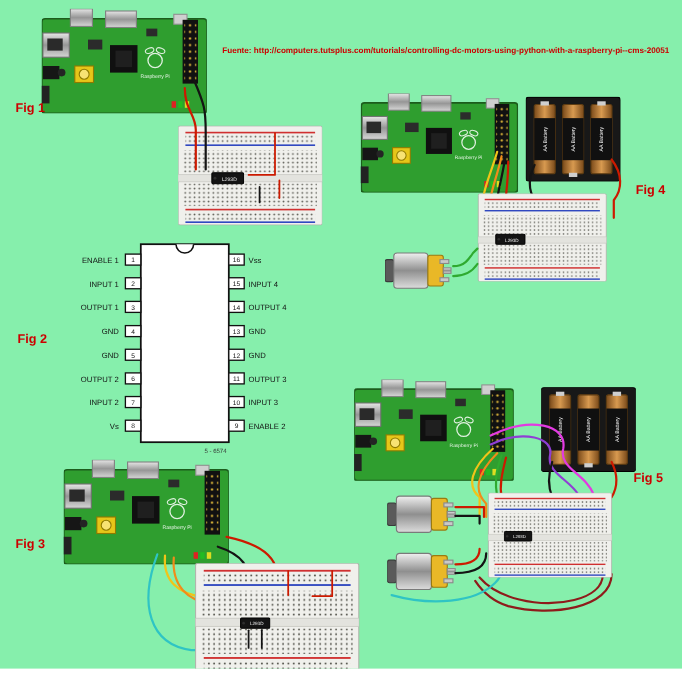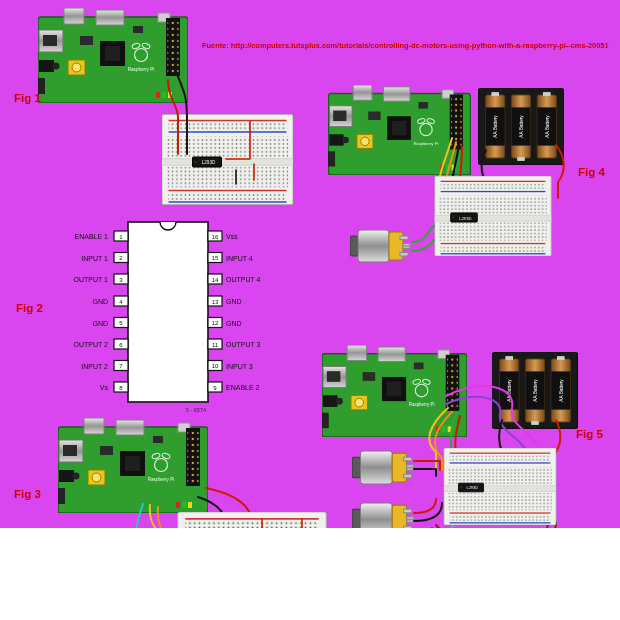--- a/index.html
+++ b/index.html
@@ -1,16 +1,16 @@
 <!DOCTYPE html>
 <html><head>
 <meta charset="utf-8">
 <style>
   html,body { margin:0; padding:0; background:#ffffff; }
-  .stage { position:relative; width:620px; height:528px; background:#d946ef; overflow:hidden; }
+  .stage { position:relative; width:620px; height:608px; background:#86efac; overflow:hidden; }
   svg { display:block; }
   svg text { font-family:"Liberation Sans", sans-serif; }
   .note { font-size:7.4px; font-weight:bold; }
   .fig-label { font-size:11.5px; font-weight:bold; }
   .wire { fill:none; stroke-width:2; stroke-linecap:round; stroke-linejoin:round; }
   .wire.thin { stroke-width:1.6; }
   .pin-label { font-size:7px; fill:#111; }
   .pin-num { font-size:6px; fill:#111; }
   .part-code { font-size:5.5px; fill:#333; }
   .pin-shape { fill:#ffffff; stroke:#111; stroke-width:1.2; }

